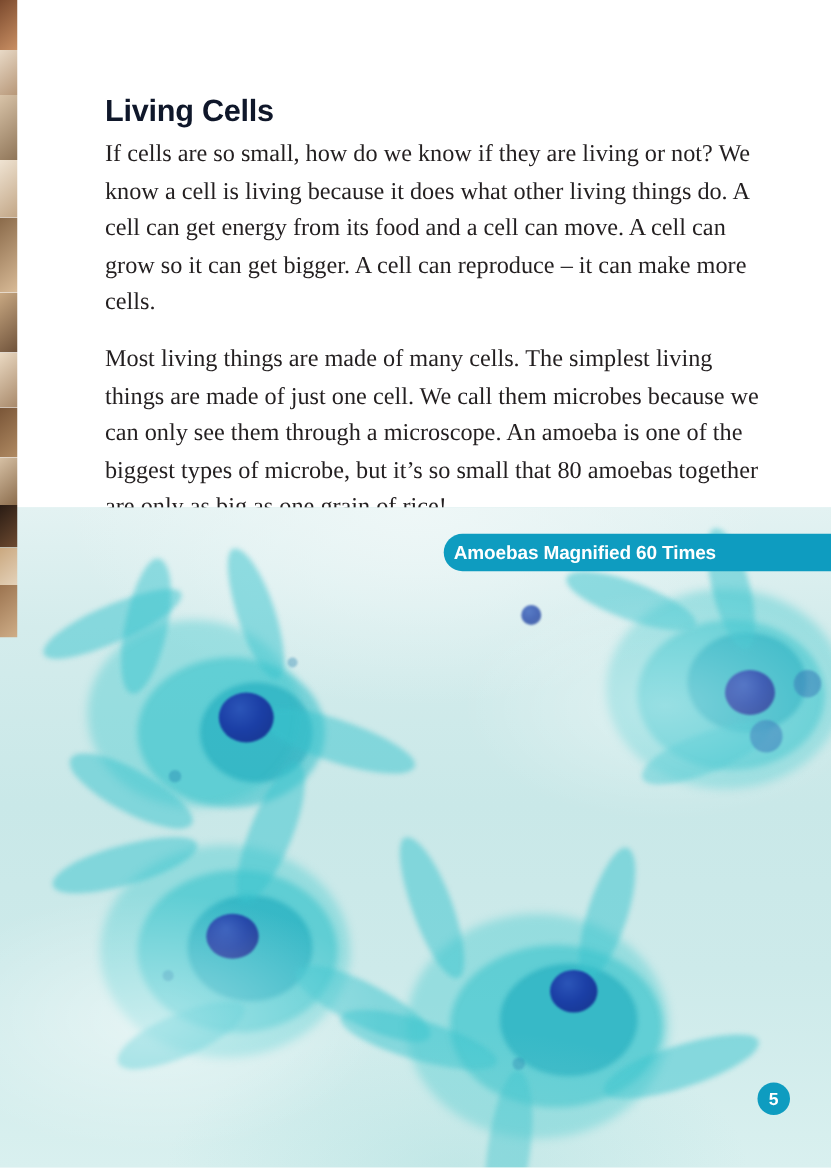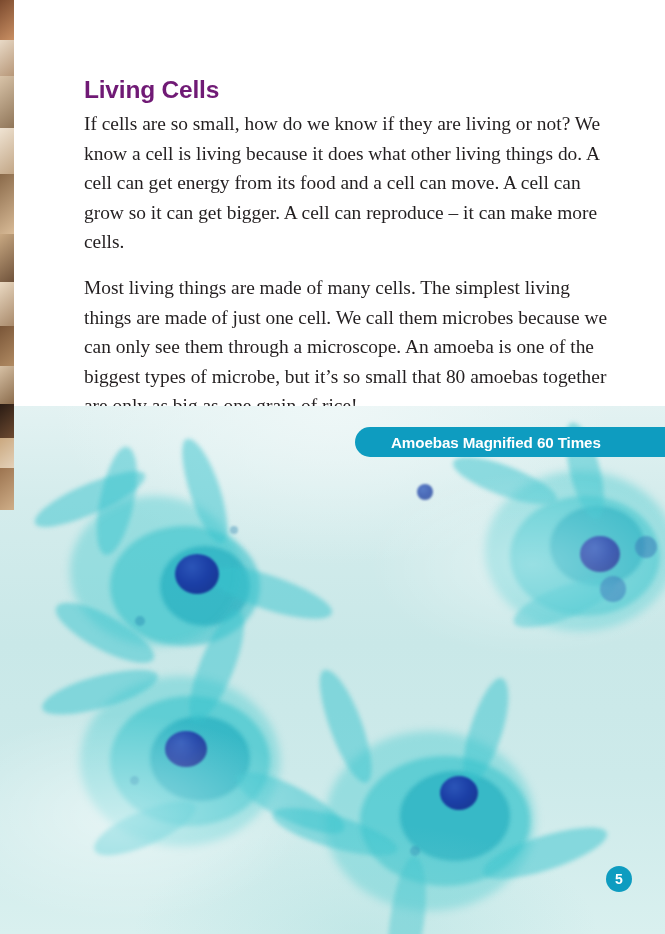--- a/index.html
+++ b/index.html
@@ -37,21 +37,21 @@
     left: 0; top: 0;
     width: 665px; height: 934px;
   }
   #page-title {
     position: absolute;
     left: 84px; top: 60px;
     font-family: "Liberation Sans", sans-serif;
     font-weight: bold;
     font-size: 24.5px;
     letter-spacing: -0.2px;
-    color: #701a75;
+    color: #0f172a;
   }
   #body-copy {
     position: absolute;
     left: 84px; top: 96px;
     width: 530px;
   }
   #body-copy p {
     margin: 13px 0 16px 0;
     font-family: "Liberation Serif", serif;
     font-size: 19.4px;
@@ -123,21 +123,21 @@
     border-radius: 15px 0 0 15px;
     display: flex;
     align-items: center;
     z-index: 20;
   }
   #caption-banner span {
     font-family: "Liberation Sans", sans-serif;
     font-weight: bold;
     font-size: 15.2px;
     color: #ffffff;
-    padding-left: 36px;
+    padding-left: 8px;
     letter-spacing: -0.1px;
   }
 
   
   #page-number {
     position: absolute;
     right: 33px; bottom: 42px;
     width: 26px; height: 26px;
     border-radius: 50%;
     background: #0e9cc0;

